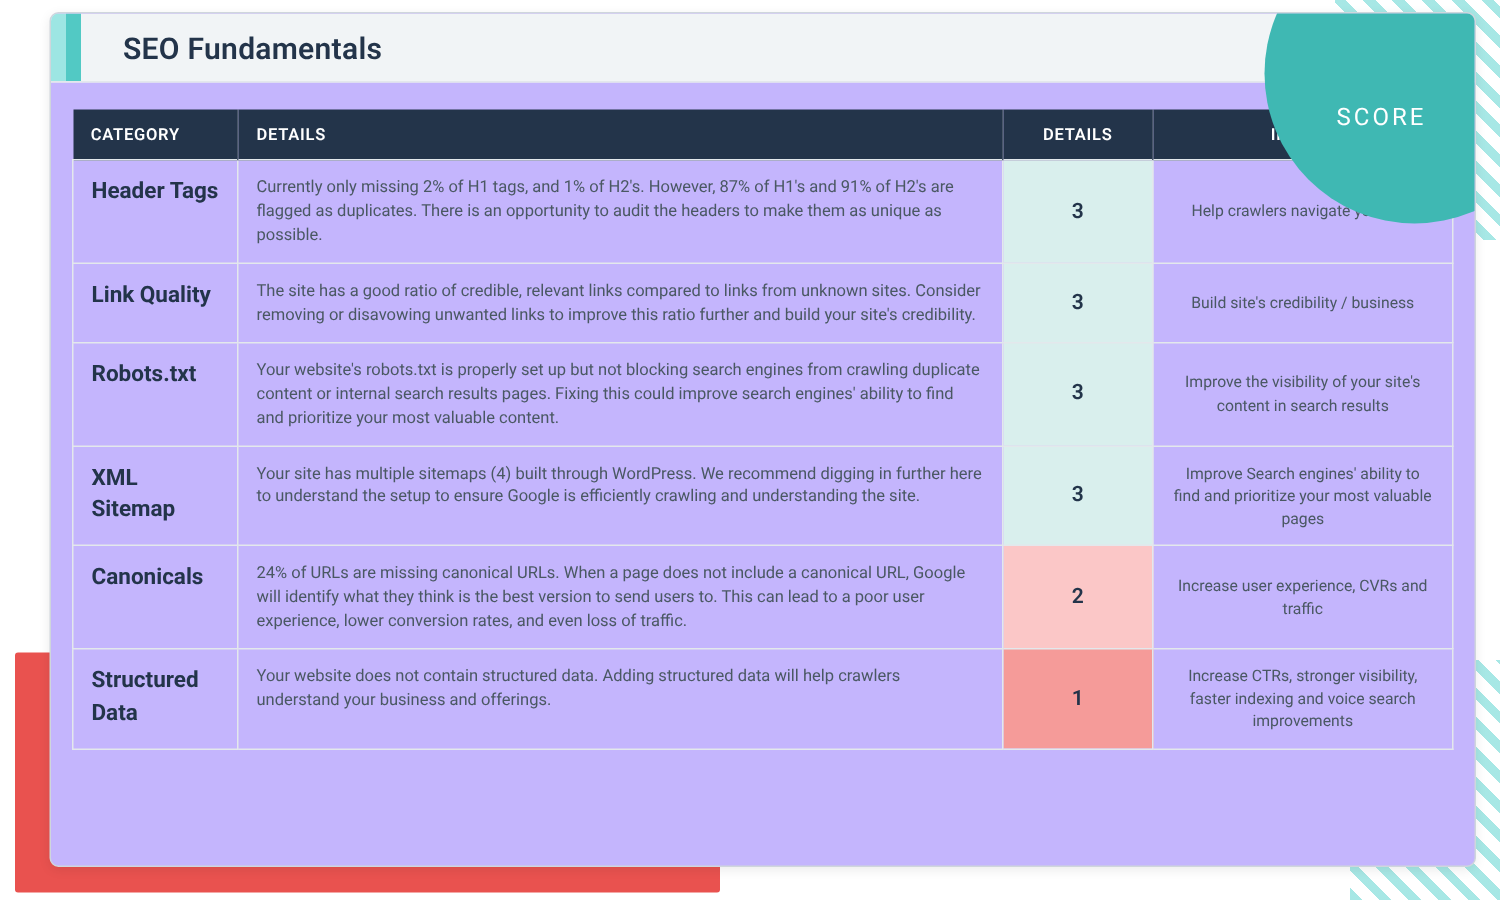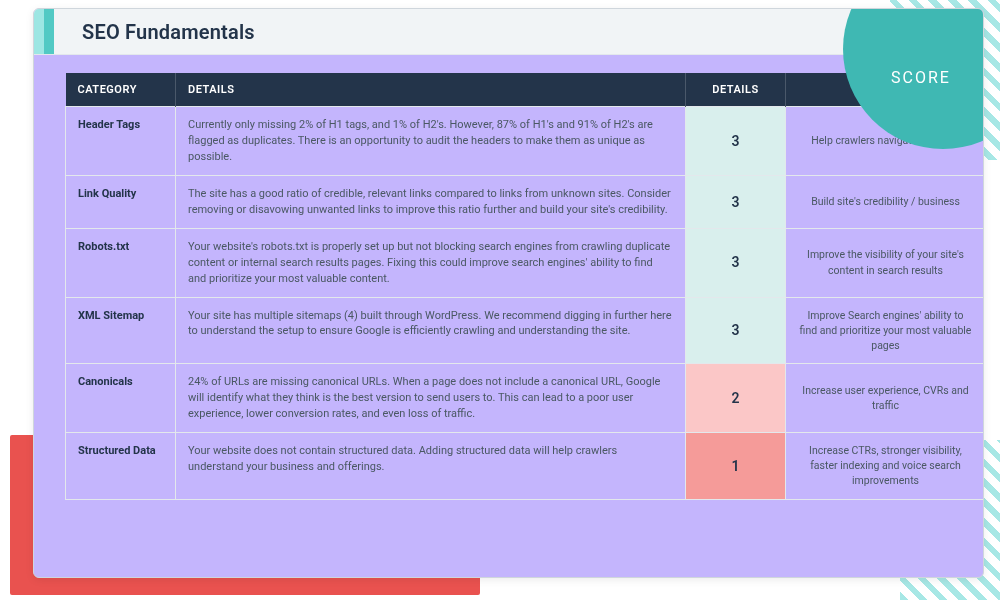--- a/index.html
+++ b/index.html
@@ -123,21 +123,20 @@
     letter-spacing: 1px;
   }
   
   .table-wrap {
     padding: 18px 14px 0 14px;
   }
   table {
     width: 100%;
     border-collapse: collapse;
     table-layout: fixed;
-    margin-left: 17px;
   }
   thead th {
     background: #23344a;
     color: #fff;
     font-size: 11px;
     font-weight: 600;
     letter-spacing: 0.5px;
     text-align: left;
     padding: 10px 12px;
     border-right: 1px solid rgba(255,255,255,0.18);
@@ -152,21 +151,21 @@
     border: 1px solid #e3e8ec;
     padding: 10px 12px;
     font-size: 11px;
     line-height: 1.45;
     color: #4a5863;
     vertical-align: middle;
   }
   td.cat {
     font-weight: 700;
     color: #23344a;
-    font-size: 11px;
+    font-size: 15px;
     vertical-align: top;
   }
   td.details { vertical-align: top; }
   td.rating {
     text-align: center;
     font-weight: 600;
     font-size: 14px;
     color: #23344a;
   }
   td.impact {

